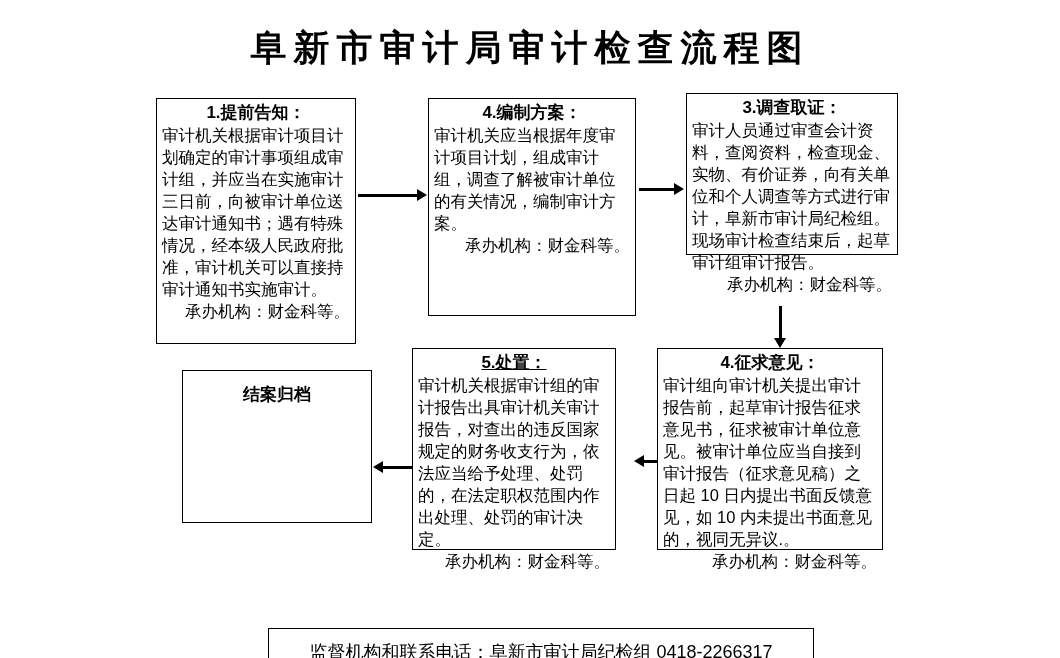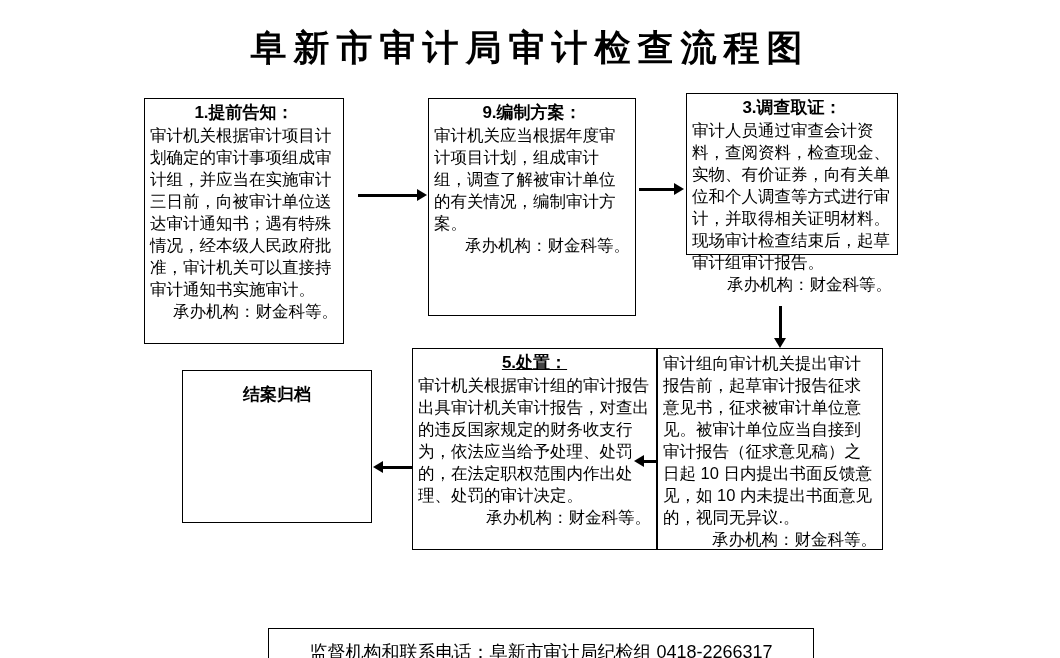--- a/index.html
+++ b/index.html
@@ -25,25 +25,25 @@
     font-size: 16.5px;
     line-height: 22px;
     word-break: break-all;
   }
   .flow-box .heading {
     text-align: center; font-weight: bold; font-size: 17px; line-height: 22px;
   }
   .flow-box .heading.underline { text-decoration: underline; }
   .flow-box .body-text, .flow-box .agency { text-align: right; }
 
-  .box-1 { left: 144px; top: 98px;  width: 200px; height: 246px; }
+  .box-1 { left: 156px; top: 98px;  width: 200px; height: 246px; }
   .box-2 { left: 428px; top: 98px;  width: 208px; height: 218px; }
   .box-3 { left: 686px; top: 93px;  width: 212px; height: 162px; }
   .box-4 { left: 657px; top: 348px; width: 226px; height: 202px; }
-  .box-5 { left: 412px; top: 348px; width: 245px; height: 202px; }
+  .box-5 { left: 412px; top: 348px; width: 204px; height: 202px; }
 
   .final-box {
     position: absolute; left: 182px; top: 370px; width: 190px; height: 153px;
     border: 1.5px solid #000000; box-sizing: border-box; background: #ffffff;
     text-align: center; padding-top: 12px;
     font-weight: bold; font-size: 17px;
   }
 
   .footer-box {
     position: absolute; left: 268px; top: 592px; width: 546px; height: 48px;
@@ -85,32 +85,33 @@
 
   <div class="title">阜新市审计局审计检查流程图</div>
 
   <div class="flow-box box-1">
     <div class="heading">1.提前告知：</div>
     <span class="body-text">审计机关根据审计项目计划确定的审计事项组成审计组，并应当在实施审计三日前，向被审计单位送达审计通知书；遇有特殊情况，经本级人民政府批准，审计机关可以直接持审计通知书实施审计。</span>
     <div class="agency">承办机构：财金科等。</div>
   </div>
 
   <div class="flow-box box-2">
-    <div class="heading">9.编制方案：</div>
+    <div class="heading">4.编制方案：</div>
     <span class="body-text">审计机关应当根据年度审计项目计划，组成审计组，调查了解被审计单位的有关情况，编制审计方案。</span>
     <div class="agency">承办机构：财金科等。</div>
   </div>
 
   <div class="flow-box box-3">
     <div class="heading">3.调查取证：</div>
-    <span class="body-text">审计人员通过审查会计资料，查阅资料，检查现金、实物、有价证券，向有关单位和个人调查等方式进行审计，并取得相关证明材料。现场审计检查结束后，起草审计组审计报告。</span>
+    <span class="body-text">审计人员通过审查会计资料，查阅资料，检查现金、实物、有价证券，向有关单位和个人调查等方式进行审计，阜新市审计局纪检组。现场审计检查结束后，起草审计组审计报告。</span>
     <div class="agency">承办机构：财金科等。</div>
   </div>
 
   <div class="flow-box box-4">
+    <div class="heading">4.征求意见：</div>
     <span class="body-text">审计组向审计机关提出审计报告前，起草审计报告征求意见书，征求被审计单位意见。被审计单位应当自接到审计报告（征求意见稿）之日起 10 日内提出书面反馈意见，如 10 内未提出书面意见的，视同无异议.。</span>
     <div class="agency">承办机构：财金科等。</div>
   </div>
 
   <div class="flow-box box-5">
     <div class="heading underline">5.处置：</div>
     <span class="body-text">审计机关根据审计组的审计报告出具审计机关审计报告，对查出的违反国家规定的财务收支行为，依法应当给予处理、处罚的，在法定职权范围内作出处理、处罚的审计决定。</span>
     <div class="agency">承办机构：财金科等。</div>
   </div>
 

